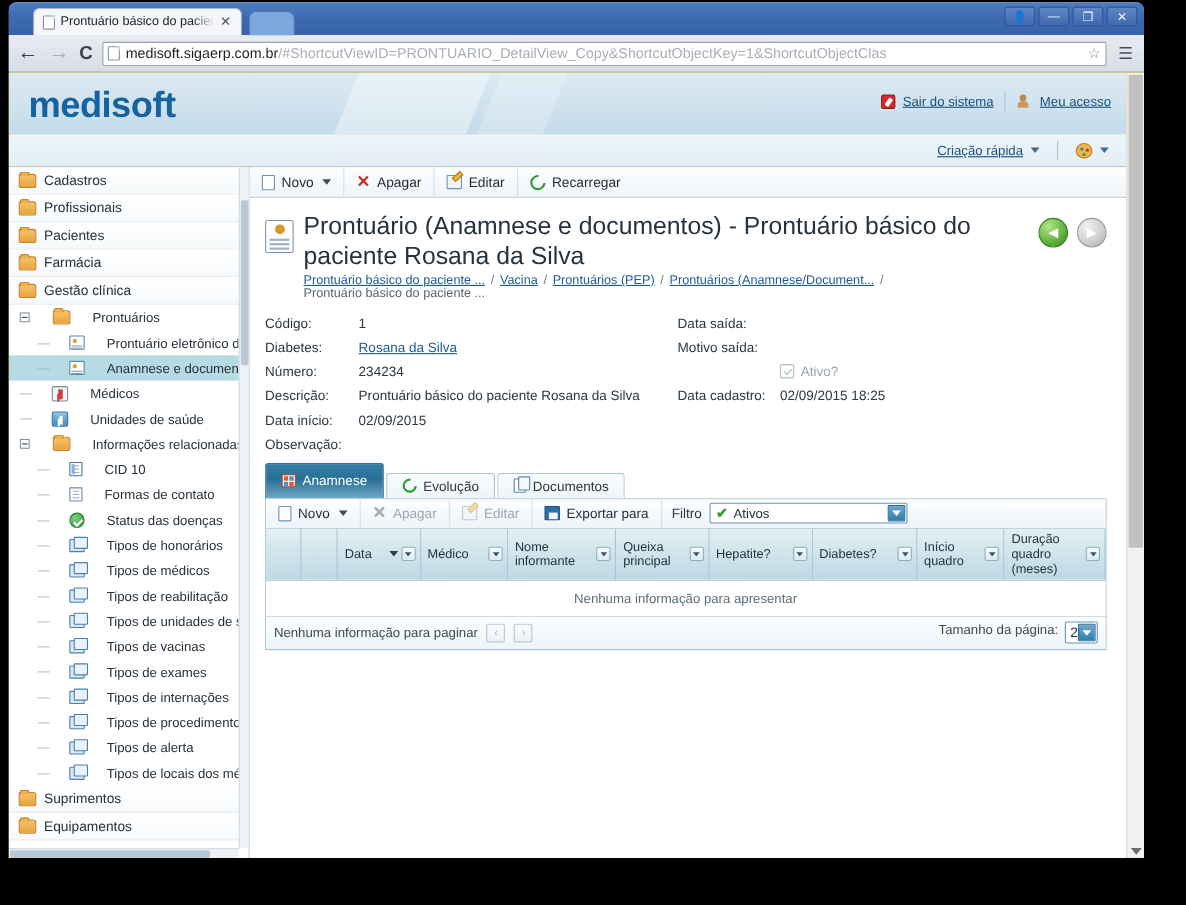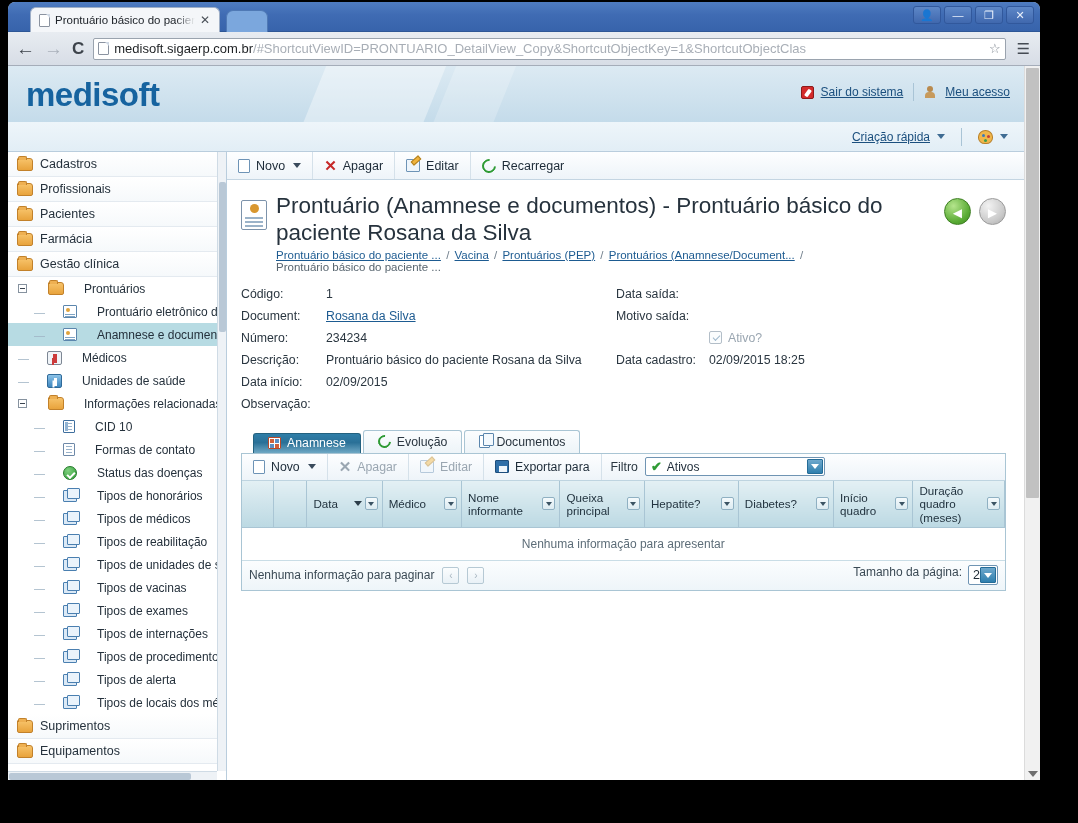--- a/index.html
+++ b/index.html
@@ -421,21 +421,21 @@
   #panel { margin: 14px 18px 0 14px; }
   #tabs { display: flex; align-items: flex-end; height: 24px; }
   .atab {
     height: 23px; display: flex; align-items: center; gap: 6px;
     padding: 0 14px; font-size: 12.3px; border: 1px solid #a9c5d4;
     border-bottom: none; border-radius: 3px 3px 0 0; margin-right: 2px;
     background: linear-gradient(to bottom,#fbfdfe,#edf4f8); color: #2a3640;
   }
   .atab.active {
     background: linear-gradient(to bottom,#2f7ea8 0%,#2a7097 45%,#6fa8c4 100%);
-    color: #fff; border-color: #23617f; height: 20px; margin-left: 12px;
+    color: #fff; border-color: #23617f; height: 32px;
   }
   .ico-anam {
     width: 13px; height: 12px; flex: none; background: #fff; border: 1px solid #b7492a;
     position: relative; border-radius: 1px;
   }
   .ico-anam::after {
     content: ""; position: absolute; left: 1px; top: 1px; width: 4px; height: 4px;
     background: #d1603a; box-shadow: 5px 0 0 #5b8ec4, 0 5px 0 #5b8ec4, 5px 5px 0 #d1603a;
   }
   .ico-evo {
@@ -773,21 +773,21 @@
             </div>
           </div>
 
           <div id="fields">
             <div id="fcol-left">
                 <div class="frow">
                   <span class="flabel ">Código:</span>
                   <span class="fval">1</span>
                 </div>
                 <div class="frow">
-                  <span class="flabel ">Document:</span>
+                  <span class="flabel ">Diabetes:</span>
                   <span class="fval"><a href="#">Rosana da Silva</a></span>
                 </div>
                 <div class="frow">
                   <span class="flabel ">Número:</span>
                   <span class="fval">234234</span>
                 </div>
                 <div class="frow">
                   <span class="flabel ">Descrição:</span>
                   <span class="fval">Prontuário básico do paciente Rosana da Silva</span>
                 </div>

